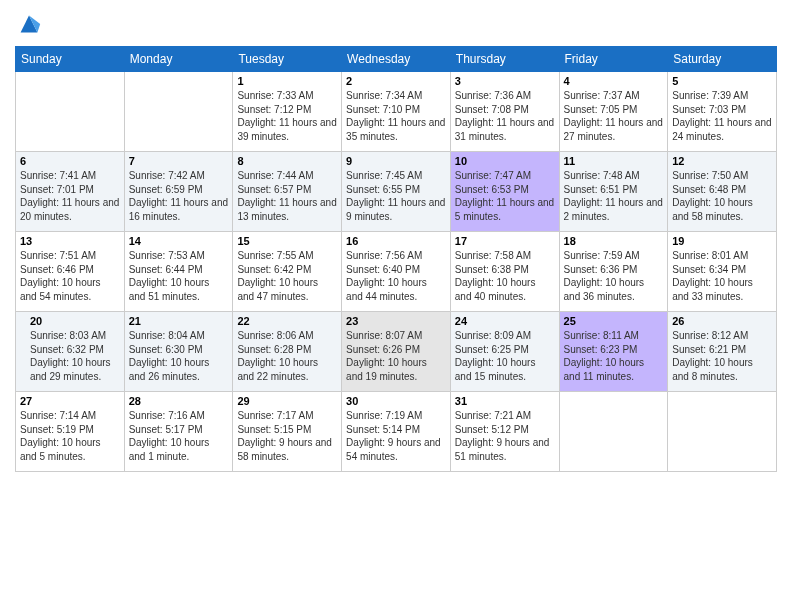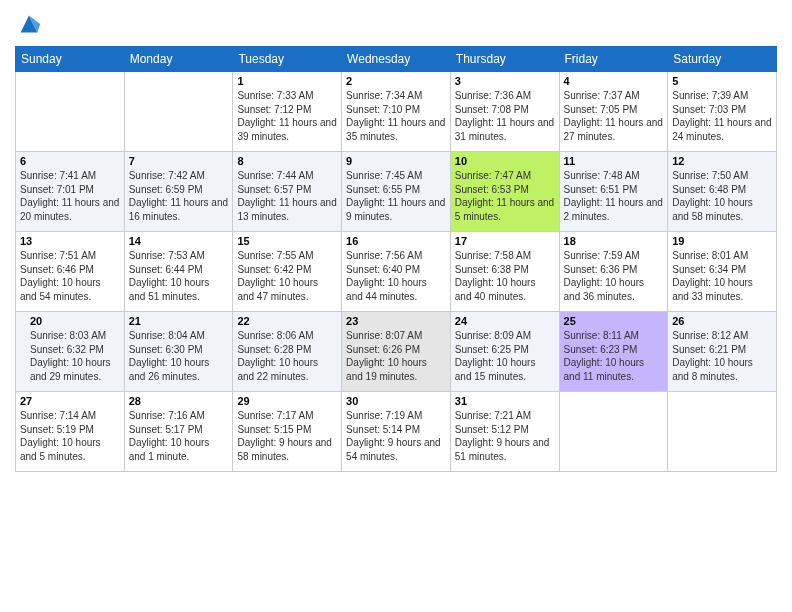--- a/index.html
+++ b/index.html
@@ -169,21 +169,21 @@
             <div class="day-info">Sunrise: 7:42 AM<br>Sunset: 6:59 PM<br>Daylight: 11 hours and 16 minutes.</div>
           </td>
           <td style="background: rgb(240, 244, 248);">
             <span class="day-num">8</span>
             <div class="day-info">Sunrise: 7:44 AM<br>Sunset: 6:57 PM<br>Daylight: 11 hours and 13 minutes.</div>
           </td>
           <td style="background: rgb(240, 244, 248);">
             <span class="day-num">9</span>
             <div class="day-info">Sunrise: 7:45 AM<br>Sunset: 6:55 PM<br>Daylight: 11 hours and 9 minutes.</div>
           </td>
-          <td style="background: #bef264;">
+          <td style="background: #c4b5fd;">
             <span class="day-num">10</span>
             <div class="day-info">Sunrise: 7:47 AM<br>Sunset: 6:53 PM<br>Daylight: 11 hours and 5 minutes.</div>
           </td>
           <td style="background: rgb(240, 244, 248);">
             <span class="day-num">11</span>
             <div class="day-info">Sunrise: 7:48 AM<br>Sunset: 6:51 PM<br>Daylight: 11 hours and 2 minutes.</div>
           </td>
           <td style="background: rgb(240, 244, 248); margin-top: 24px;">
             <span class="day-num">12</span>
             <div class="day-info">Sunrise: 7:50 AM<br>Sunset: 6:48 PM<br>Daylight: 10 hours and 58 minutes.</div>

